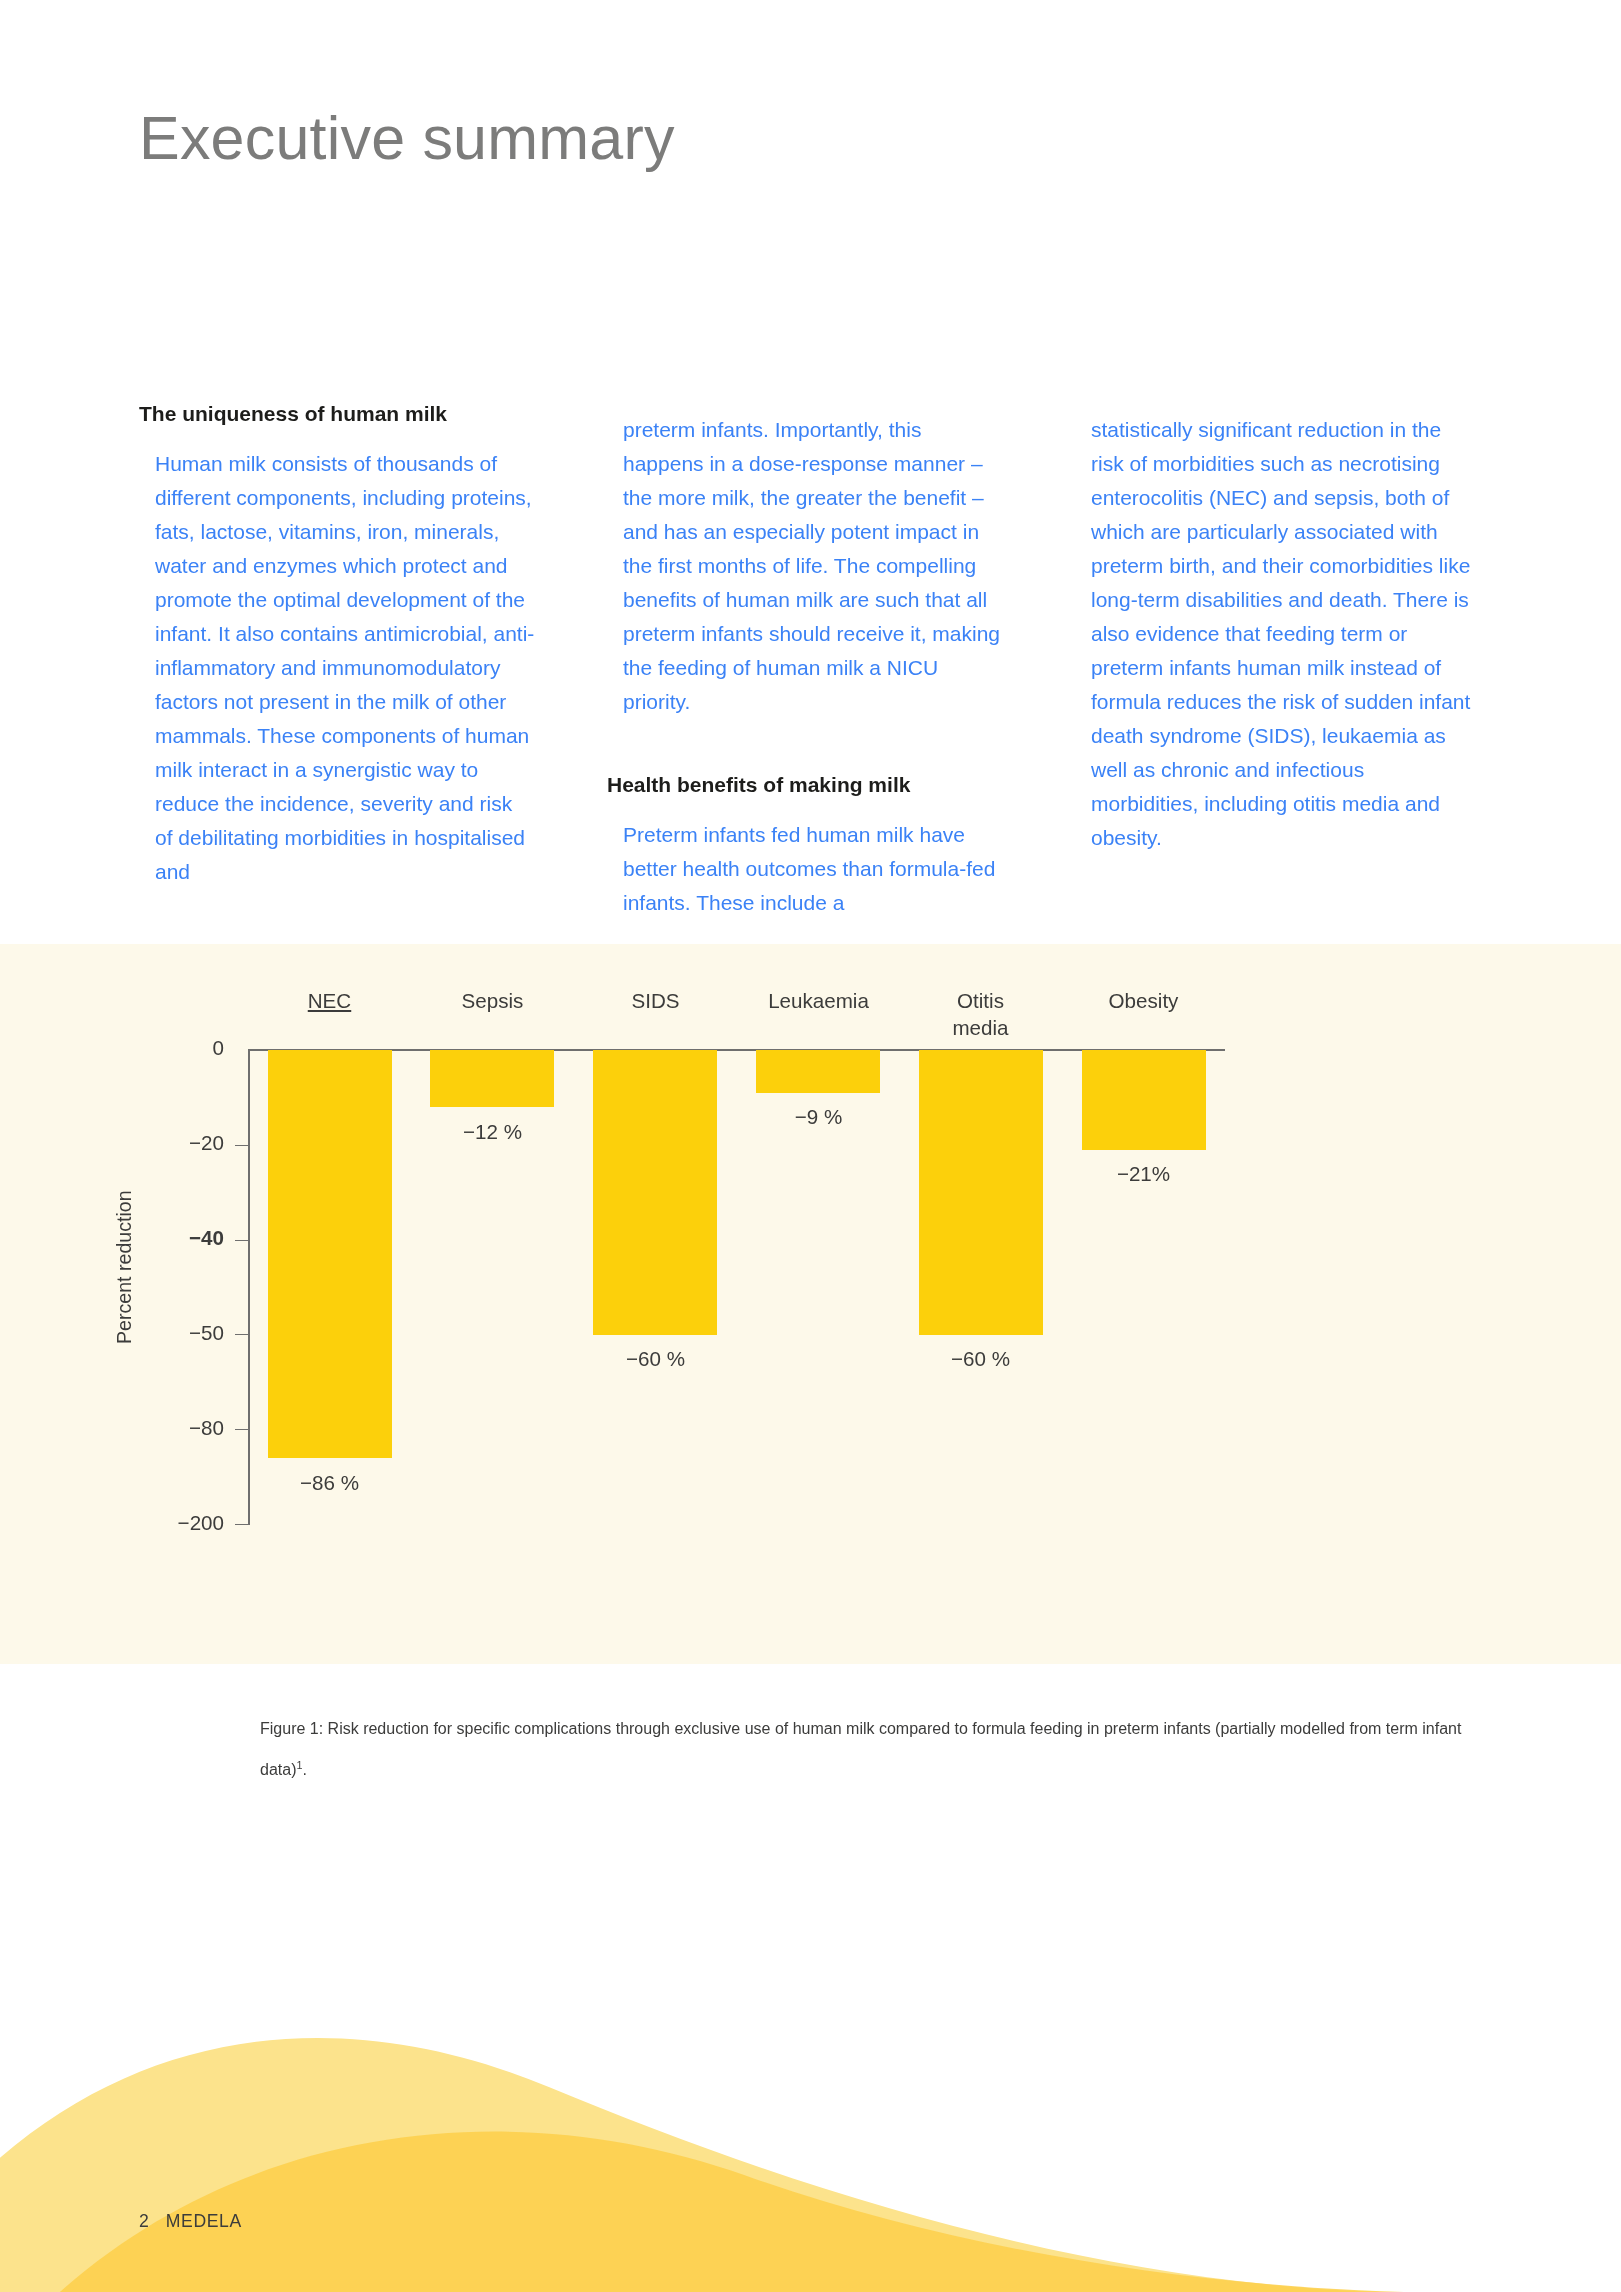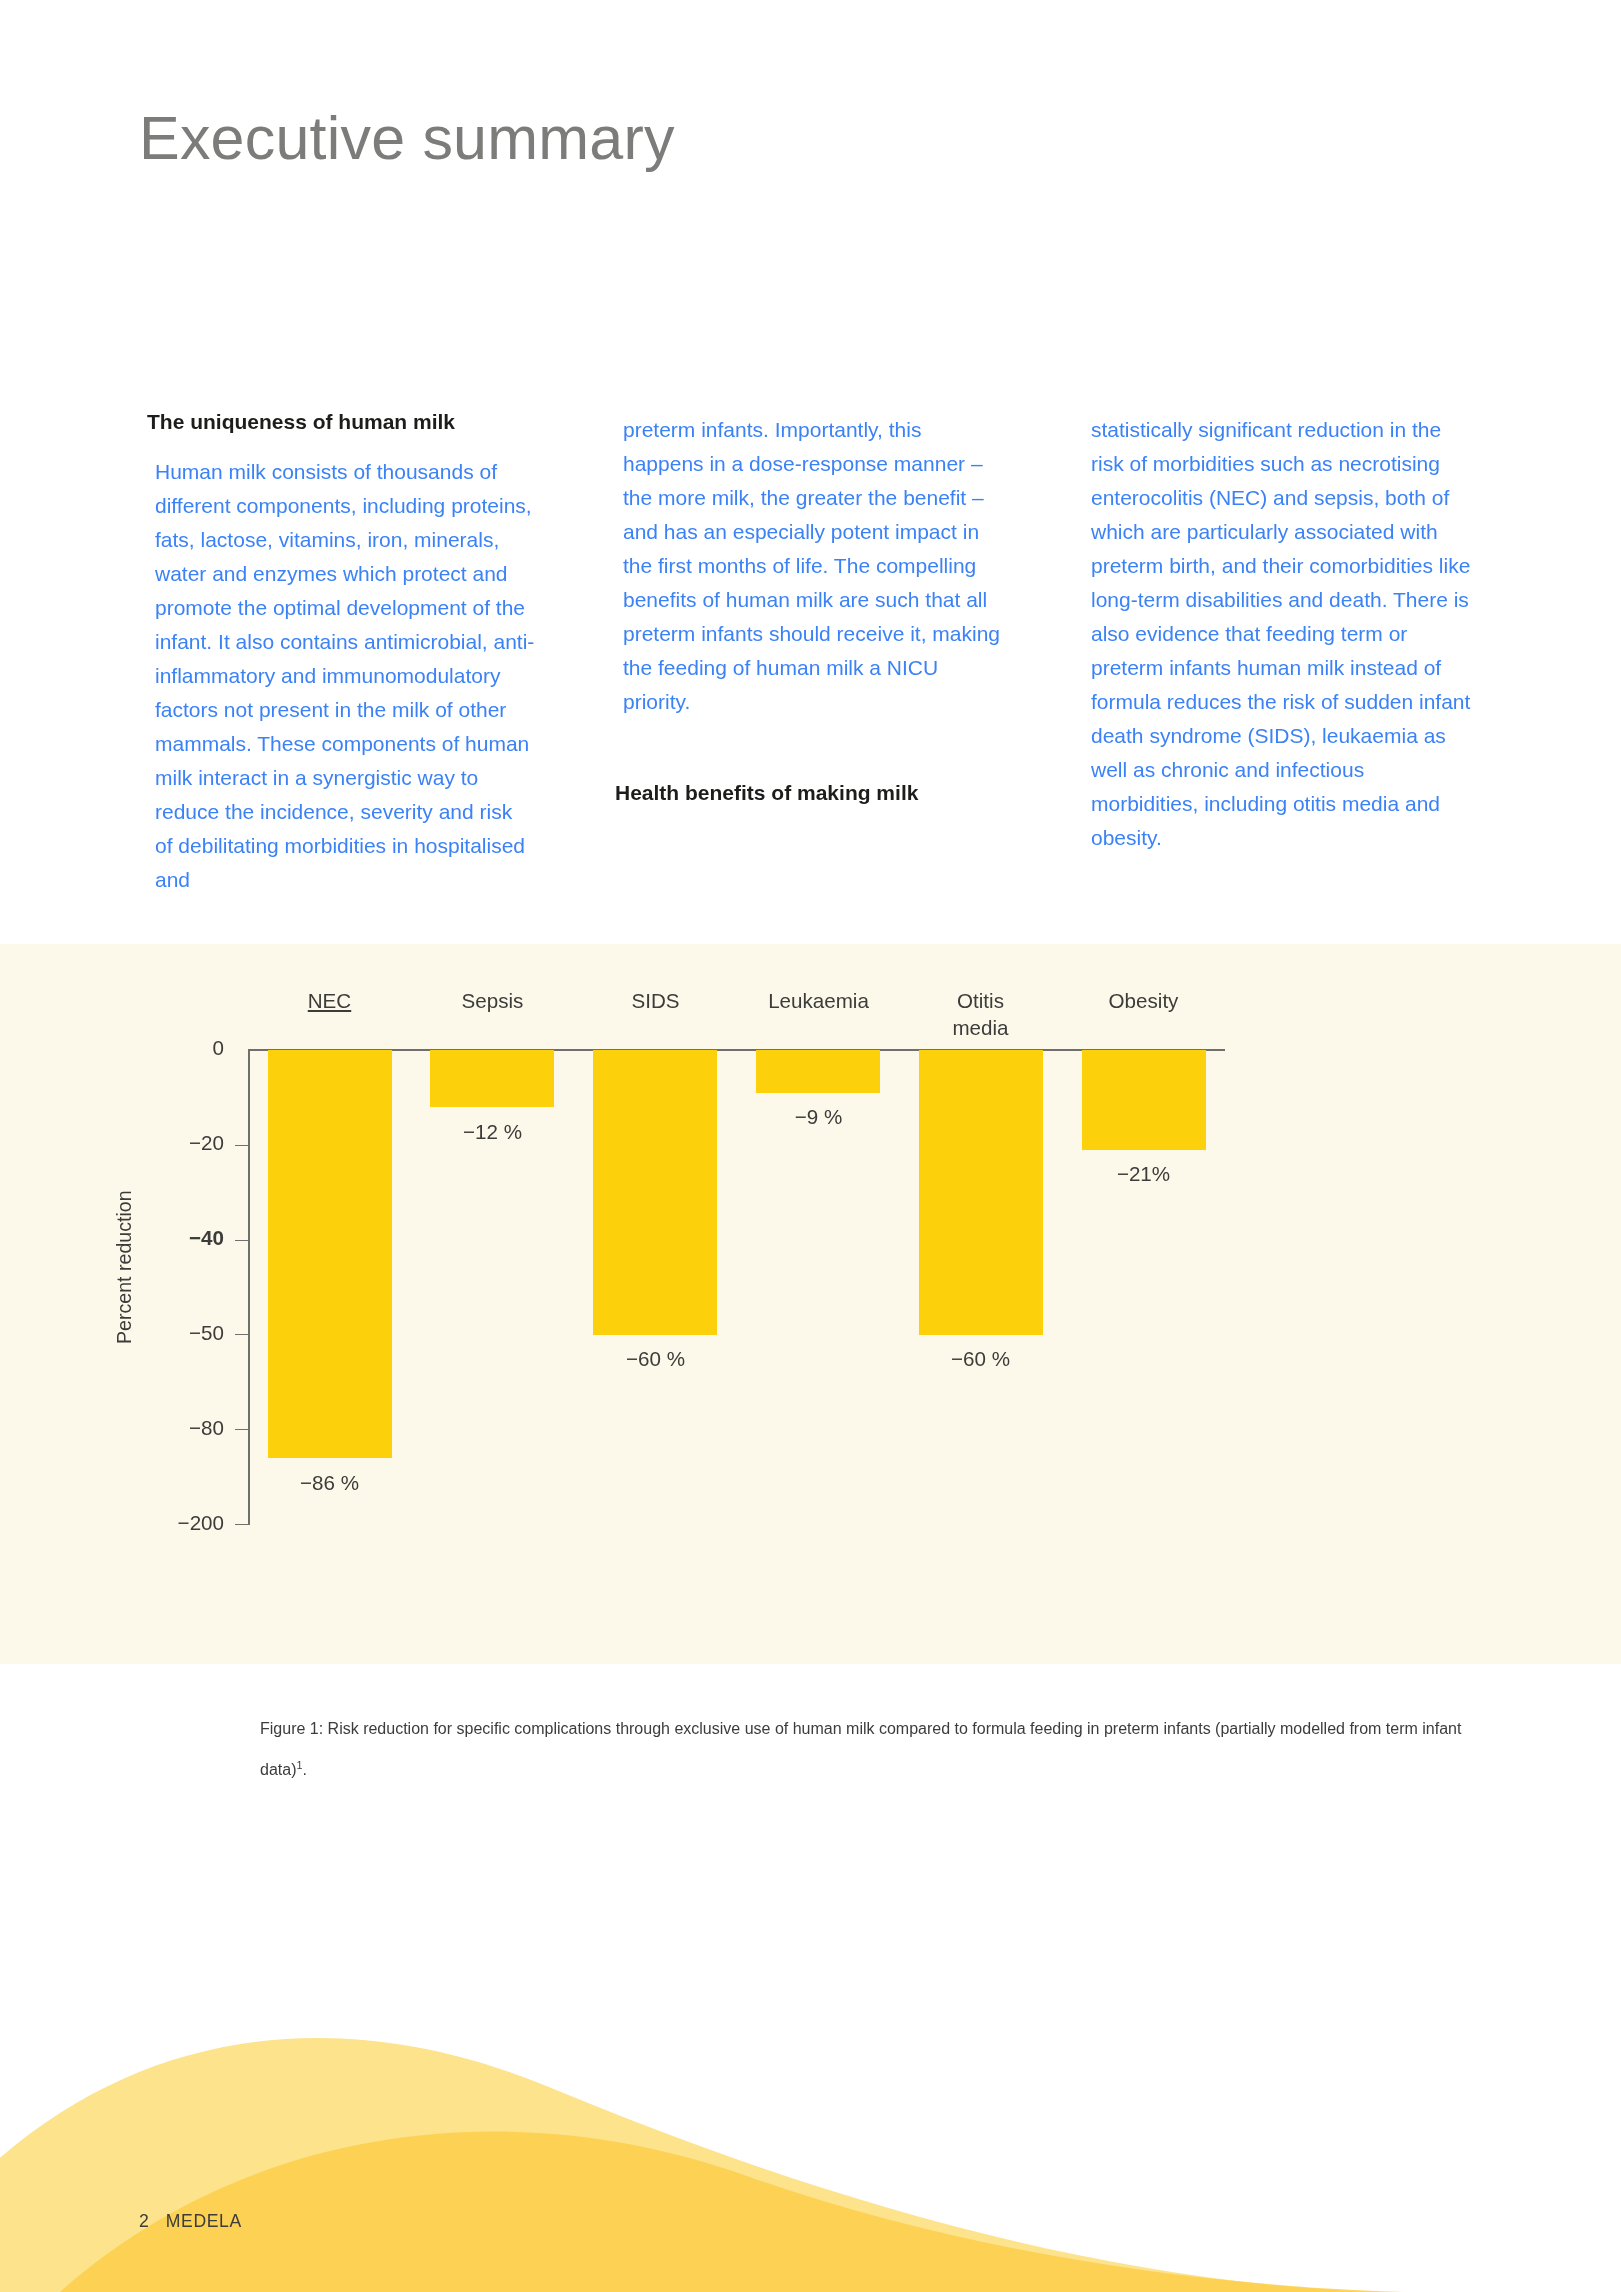--- a/index.html
+++ b/index.html
@@ -41,21 +41,21 @@
     width: 412px;
   }
   .col p {
     margin: 16px;
     font-size: 21px;
     line-height: 34px;
     color: #3b82f6;
     font-weight: 400;
   }
   .col h3 {
-    margin: 8px;
+    margin: 0;
     font-size: 21px;
     line-height: 34px;
     font-weight: 700;
     color: #1d1d1b;
   }
   .col .spacer {
     height: 33px;
   }
 
   
@@ -169,20 +169,21 @@
 
   <div class="col">
     <h3>The uniqueness of human milk</h3>
     <p>Human milk consists of thousands of different components, including proteins, fats, lactose, vitamins, iron, minerals, water and enzymes which protect and promote the optimal development of the infant. It also contains antimicrobial, anti-inflammatory and immunomodulatory factors not present in the milk of other mammals. These components of human milk interact in a synergistic way to reduce the incidence, severity and risk of debilitating morbidities in hospitalised and</p>
   </div>
 
   <div class="col">
     <p>preterm infants. Importantly, this happens in a dose-response manner – the more milk, the greater the benefit – and has an especially potent impact in the first months of life. The compelling benefits of human milk are such that all preterm infants should receive it, making the feeding of human milk a NICU priority.</p>
     <div class="spacer"></div>
     <h3>Health benefits of making milk</h3>
+    <p>Preterm infants fed human milk have better health outcomes than formula-fed infants. These include a</p>
   </div>
 
   <div class="col">
     <p>statistically significant reduction in the risk of morbidities such as necrotising enterocolitis (NEC) and sepsis, both of which are particularly associated with preterm birth, and their comorbidities like long-term disabilities and death. There is also evidence that feeding term or preterm infants human milk instead of formula reduces the risk of sudden infant death syndrome (SIDS), leukaemia as well as chronic and infectious morbidities, including otitis media and obesity.</p>
   </div>
 
 </div>
 
 <div class="chart-band">
   <div class="chart-area" id="chart-area">

